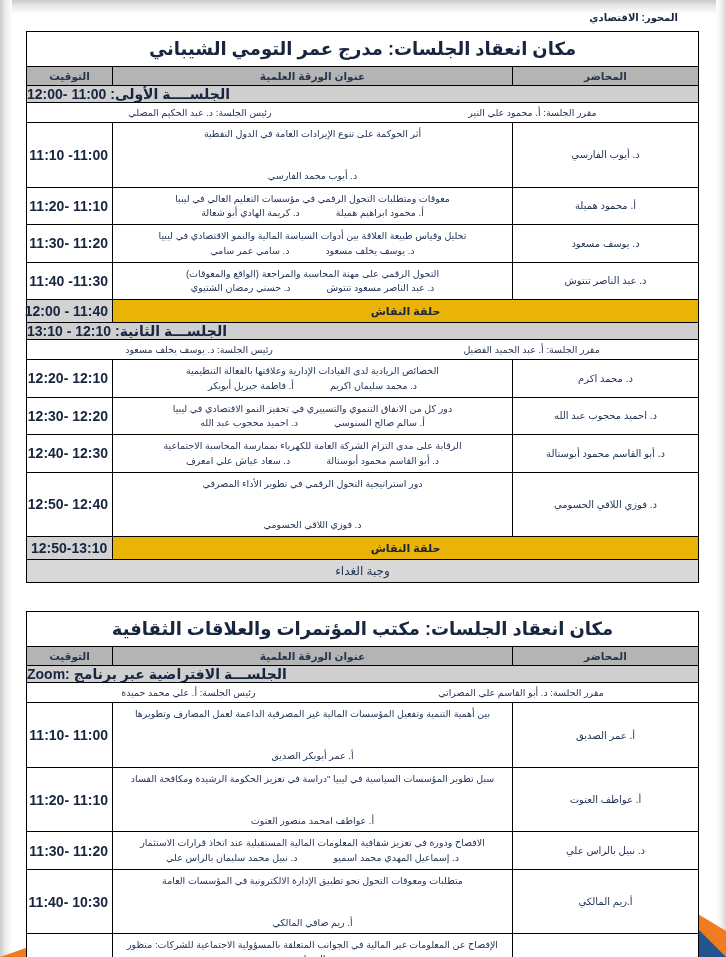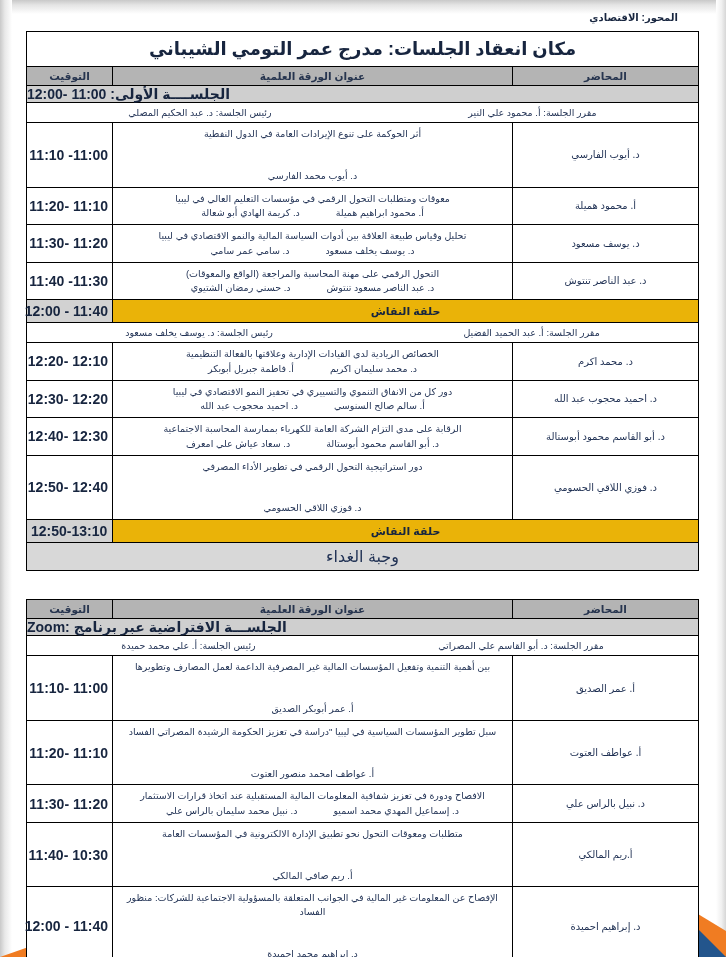--- a/index.html
+++ b/index.html
@@ -158,21 +158,21 @@
     font-weight: bold;
     color: #17253f;
     padding: 4px !important;
   }
   .discussion-time {
     background: #d2d2d2;
   }
   .lunch-cell {
     background: #d8d8d8;
     text-align: center;
-    font-size: 16px;
+    font-size: 12px;
     color: #1f3053;
     padding: 4px !important;
   }
 
   
   .footer-art {
     position: absolute;
     left: 0; right: 0; bottom: 0;
     height: 78px;
     z-index: 1;
@@ -256,20 +256,23 @@
               <div class="authors">
                 <span>د. عبد الناصر مسعود تنتوش</span>
                 <span>د. حسني رمضان الشتيوي</span>
               </div>
             </td>
             <td class="time-cell">11:30- 11:40</td>
           </tr>
           <tr>
             <td class="discussion-cell" colspan="2">حلقة النقاش</td>
             <td class="time-cell discussion-time">11:40 - 12:00</td>
+          </tr>
+          <tr>
+            <td class="session-bar" colspan="3">الجلســـة الثانية: 12:10  -  13:10</td>
           </tr>
           <tr class="chair-row">
             <td colspan="3">
               <div class="chair-inner">
                 <span>مقرر الجلسة: أ. عبد الحميد الفضيل</span>
                 <span>رئيس الجلسة: د. يوسف يخلف مسعود</span>
               </div>
             </td>
           </tr>
           <tr>
@@ -326,20 +329,23 @@
       </table>
       <div class="table-gap"></div>
       <table class="sched">
         <colgroup>
           <col class="c-lect">
           <col class="c-title">
           <col class="c-time">
         </colgroup>
         <tbody>
           <tr>
+            <td class="venue-cell" colspan="3">مكان انعقاد الجلسات: مكتب المؤتمرات والعلاقات الثقافية</td>
+          </tr>
+          <tr>
             <td class="colhead">المحاضر</td>
             <td class="colhead">عنوان الورقة العلمية</td>
             <td class="colhead">التوقيت</td>
           </tr>
           <tr>
             <td class="session-bar" colspan="3">الجلســـة الافتراضية عبر برنامج :Zoom</td>
           </tr>
           <tr class="chair-row">
             <td colspan="3">
               <div class="chair-inner">
@@ -354,21 +360,21 @@
               <span class="paper-title">بين أهمية التنمية وتفعيل المؤسسات المالية غير المصرفية الداعمة لعمل المصارف وتطويرها</span>
               <div class="authors single">
                 <span>أ. عمر أبوبكر الصديق</span>
               </div>
             </td>
             <td class="time-cell">11:00 -11:10</td>
           </tr>
           <tr>
             <td class="lect-cell">أ. عواطف العتوت</td>
             <td class="paper-cell">
-              <span class="paper-title">سبل تطوير المؤسسات السياسية في ليبيا "دراسة في تعزيز الحكومة الرشيدة المصراتي الفساد</span>
+              <span class="paper-title">سبل تطوير المؤسسات السياسية في ليبيا "دراسة في تعزيز الحكومة الرشيدة ومكافحة الفساد</span>
               <div class="authors single">
                 <span>أ. عواطف امحمد منصور العتوت</span>
               </div>
             </td>
             <td class="time-cell">11:10 -11:20</td>
           </tr>
           <tr>
             <td class="lect-cell">د. نبيل بالراس علي</td>
             <td class="paper-cell">
               <span class="paper-title">الافصاح ودورة في تعزيز شفافية المعلومات المالية المستقبلية عند اتخاذ قرارات الاستثمار</span>

